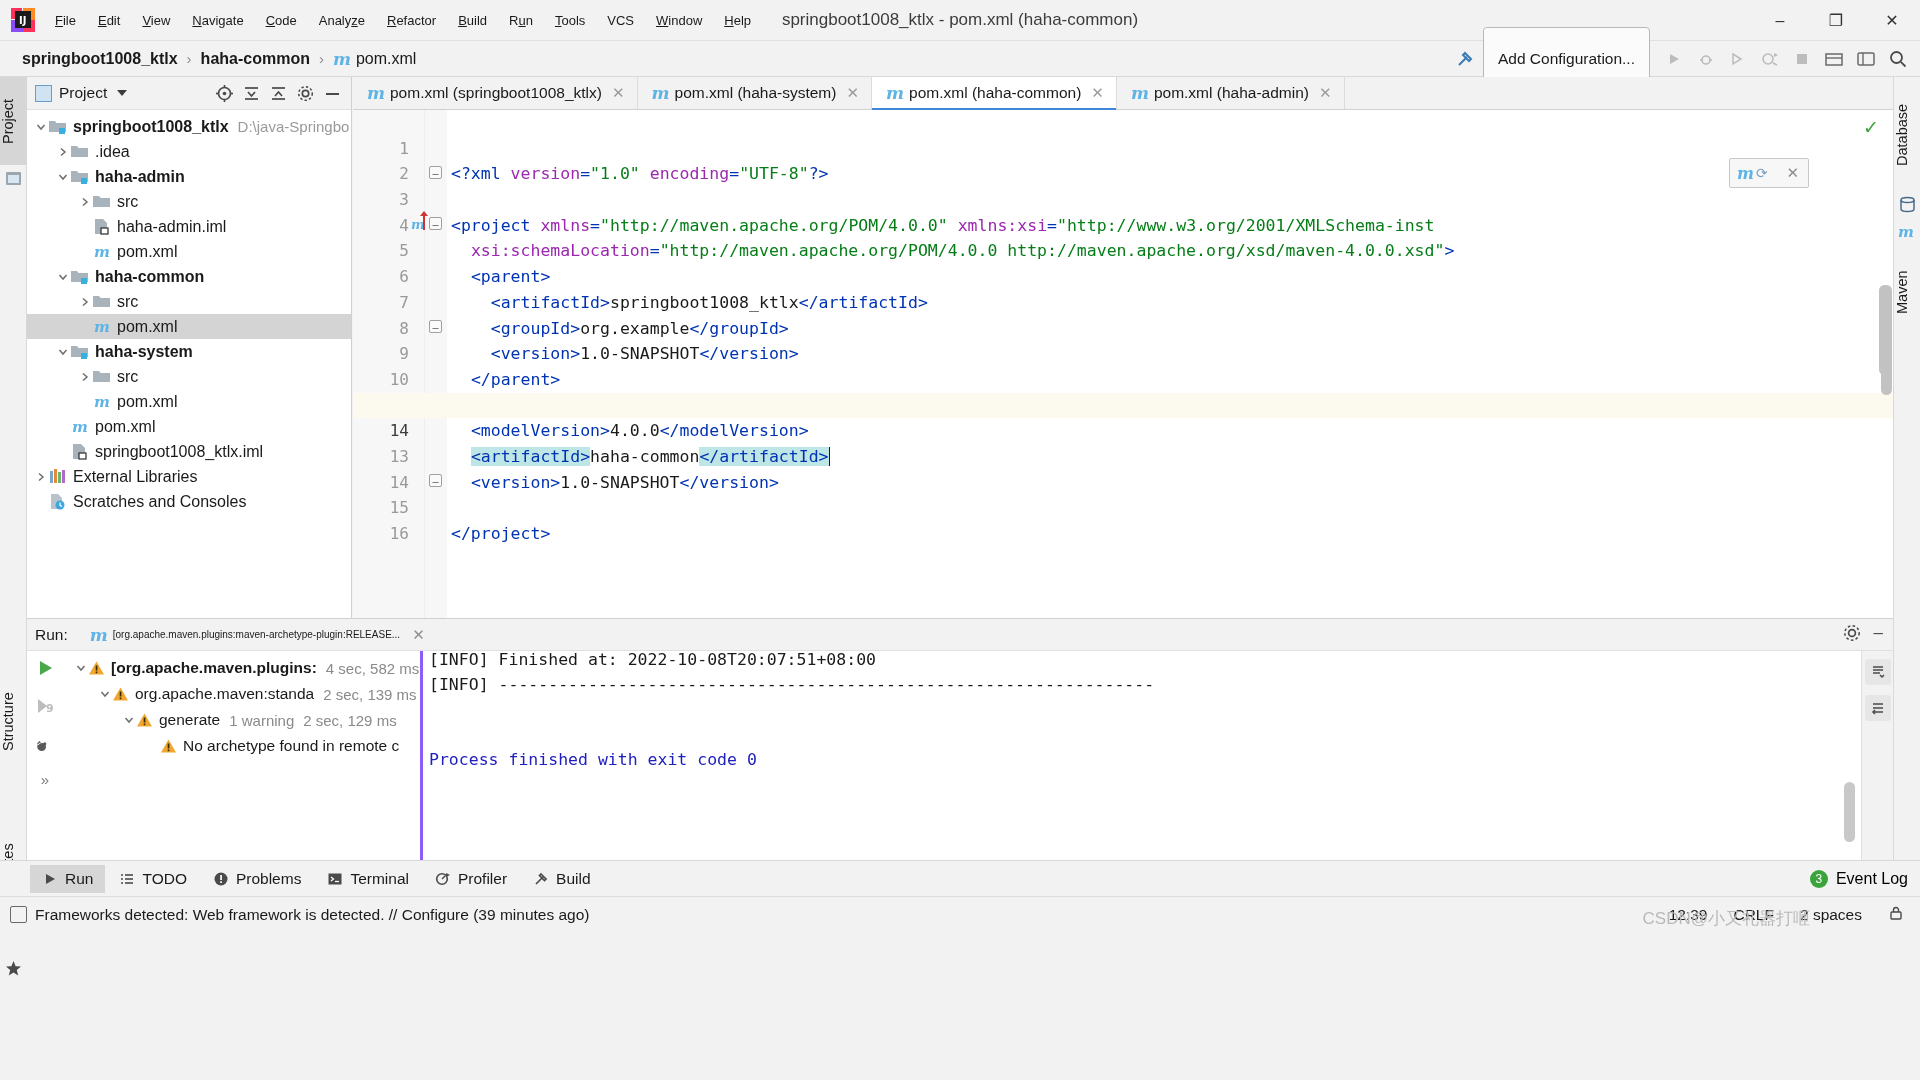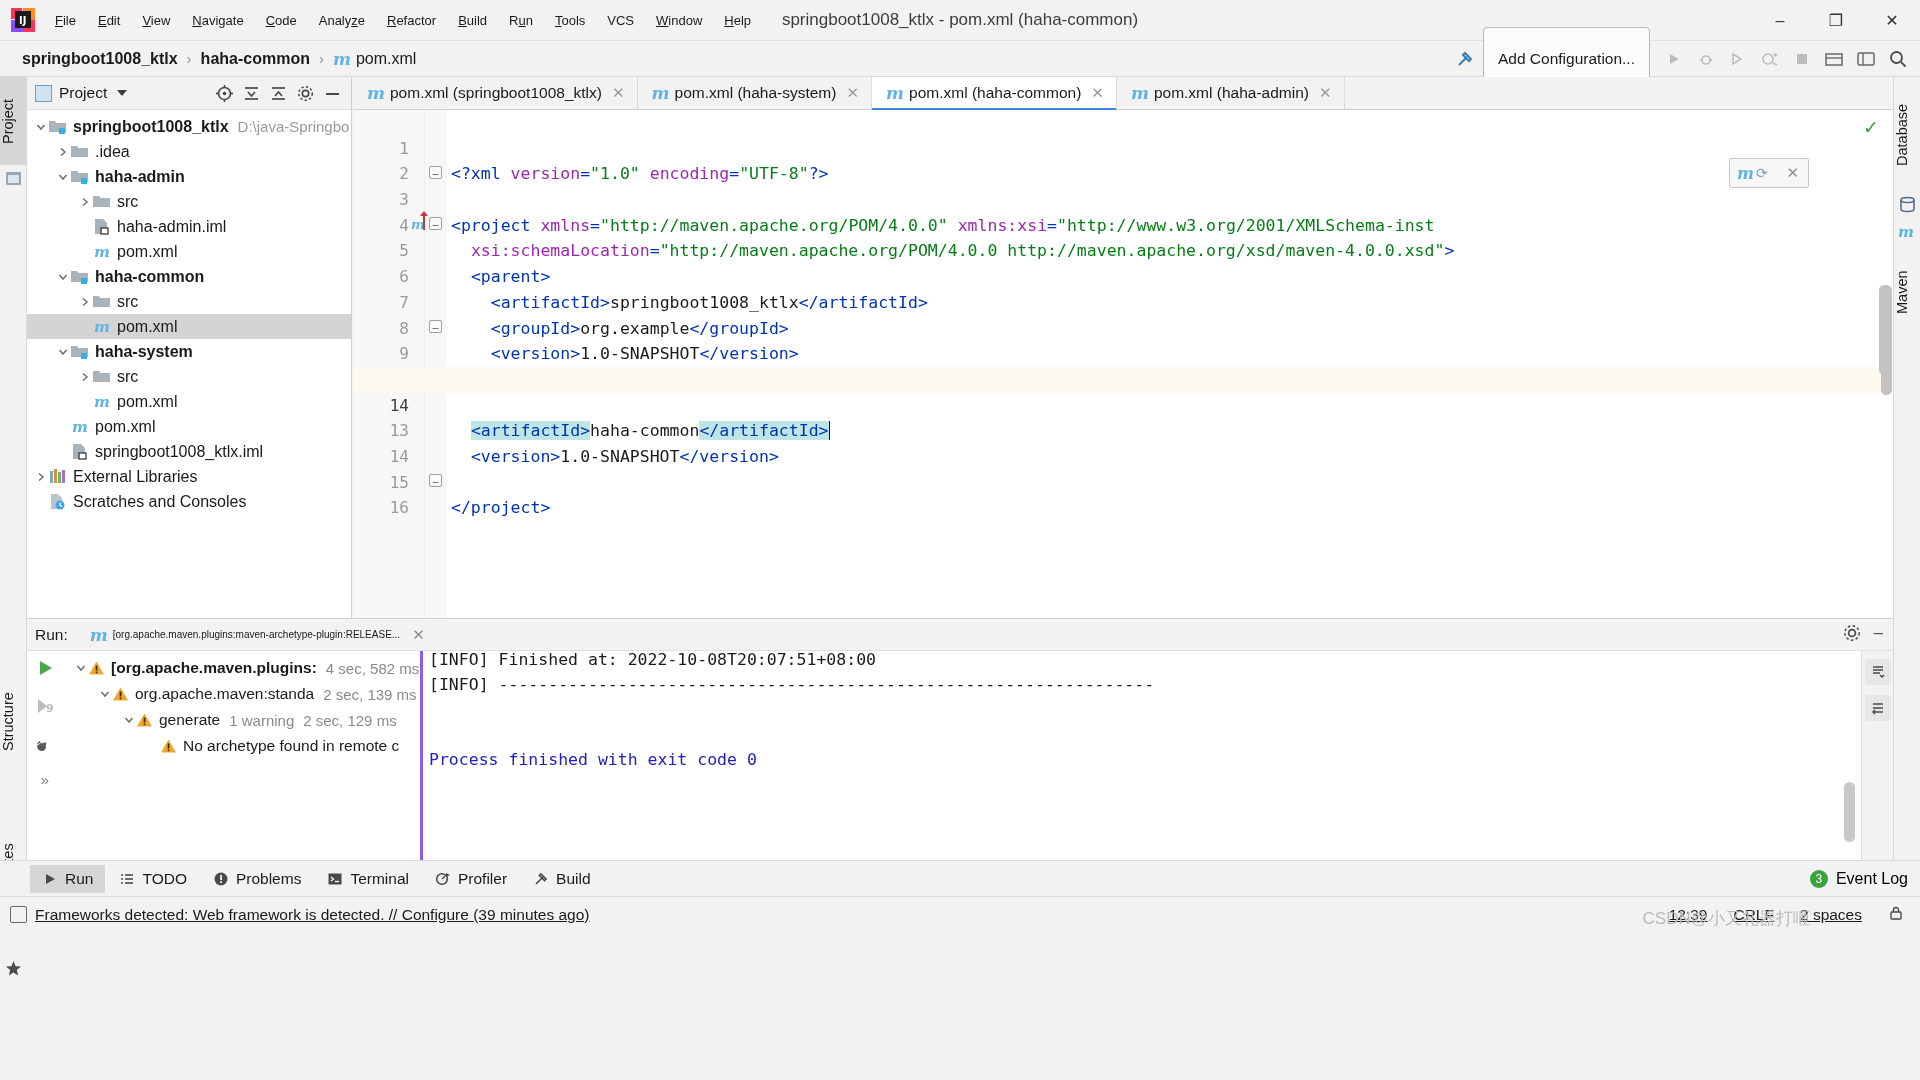--- a/index.html
+++ b/index.html
@@ -293,21 +293,21 @@
   .btab:first-child { margin-left: 30px; }
   .bt-right { margin-left: auto; display: flex; align-items: center; padding-right: 12px; gap: 8px; }
   .evt-badge {
     width: 18px; height: 18px; border-radius: 50%; background: #3aa33a; color: #fff;
     font-size: 12px; display: flex; align-items: center; justify-content: center;
   }
 
   .statusbar {
     position: absolute; left: 0; right: 0; bottom: 0; height: 36px;
     background: #f2f2f2; display: flex; align-items: center;
-    border-top: 1px solid #dcdcdc; font-size: 15.5px; color: #1a1a1a; text-decoration: underline;
+    border-top: 1px solid #dcdcdc; font-size: 15.5px; color: #1a1a1a;
   }
   .sb-left { display: flex; align-items: center; gap: 8px; margin-left: 10px; }
   .sb-icon {
     width: 17px; height: 17px; border: 1.5px solid #6a6a6a; border-radius: 2px;
   }
   .sb-right { margin-left: auto; display: flex; align-items: center; gap: 26px; padding-right: 16px; }
   .watermark {
     position: absolute; right: 110px; bottom: 2px; font-size: 17px; color: #b9b9b9;
     pointer-events: none; white-space: nowrap;
   }
@@ -720,20 +720,24 @@
           <span class="lnum">8</span>
           <span class="ctext">    <span class="tag">&lt;version&gt;</span><span class="txt">1.0-SNAPSHOT</span><span class="tag">&lt;/version&gt;</span></span>
         </div>
         <div class="cline">
           <span class="lnum">9</span>
           <span class="ctext">  <span class="tag">&lt;/parent&gt;</span></span>
         </div>
         <div class="cline">
           <span class="lnum">10</span>
           <span class="ctext"></span>
+        </div>
+        <div class="cline">
+          <span class="lnum">11</span>
+          <span class="ctext">  <span class="tag">&lt;modelVersion&gt;</span><span class="txt">4.0.0</span><span class="tag">&lt;/modelVersion&gt;</span></span>
         </div>
         <div class="cline current">
           <span class="lnum">14</span>
           <span class="ctext">  <span class="tag hl">&lt;artifactId&gt;</span><span class="txt">haha-common</span><span class="tag hl">&lt;/artifactId&gt;</span><span class="caret"></span></span>
         </div>
         <div class="cline">
           <span class="lnum">13</span>
           <span class="ctext">  <span class="tag">&lt;version&gt;</span><span class="txt">1.0-SNAPSHOT</span><span class="tag">&lt;/version&gt;</span></span>
         </div>
         <div class="cline">

